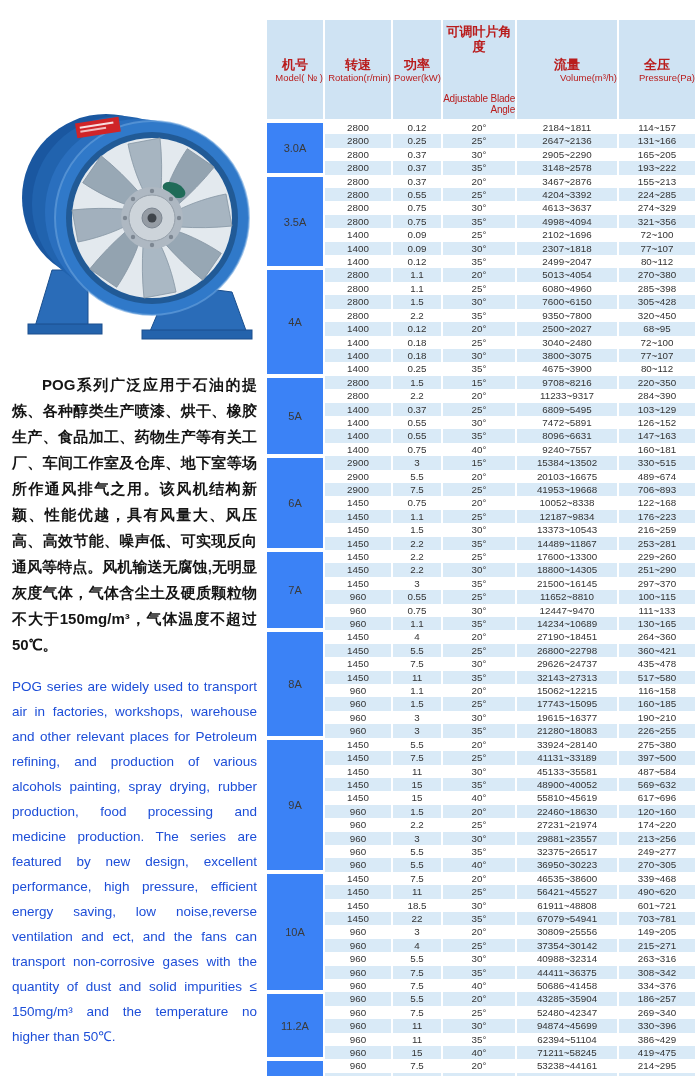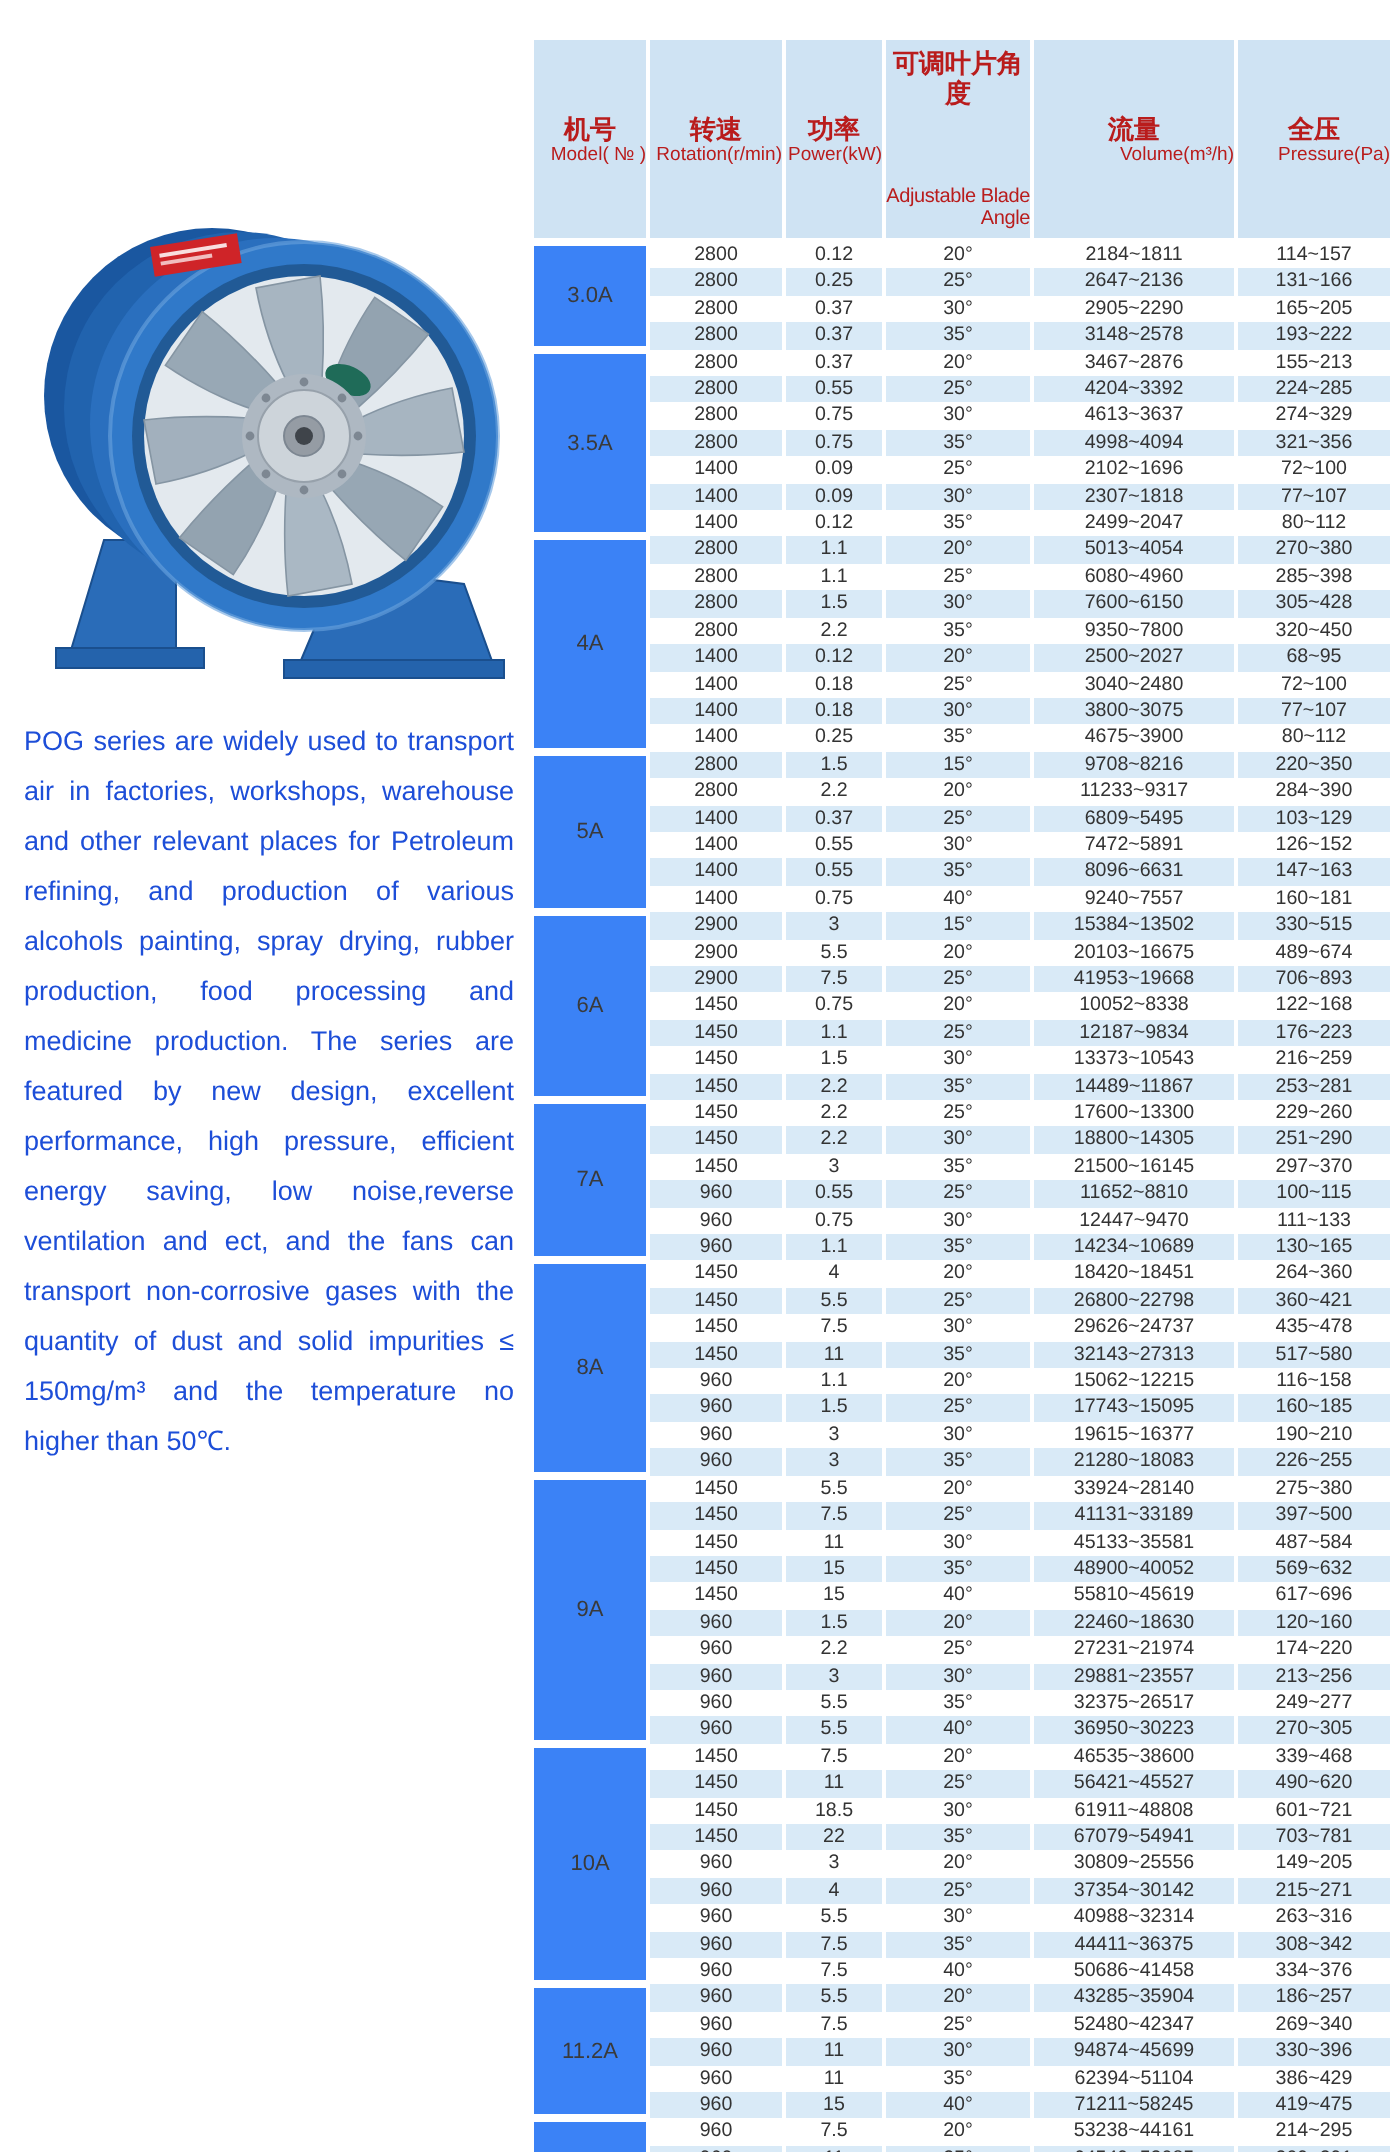--- a/index.html
+++ b/index.html
@@ -121,20 +121,21 @@
               <circle cx="-19" cy="19" r="2.2"></circle>
             <circle cx="-27" cy="0" r="2.2"></circle>
               <circle cx="-19" cy="-19" r="2.2"></circle>
           </g>
           <circle r="10" fill="#959ca4" stroke="#7d8792" stroke-width="1"></circle>
           <circle r="4.5" fill="#3f444a"></circle>
         </g>
       </svg>
     </div>
 
+    <p class="cn-text">POG系列广泛应用于石油的提炼、各种醇类生产喷漆、烘干、橡胶生产、食品加工、药物生产等有关工厂、车间工作室及仓库、地下室等场所作通风排气之用。该风机结构新颖、性能优越，具有风量大、风压高、高效节能、噪声低、可实现反向通风等特点。风机输送无腐蚀,无明显灰度气体，气体含尘土及硬质颗粒物不大于150mg/m³，气体温度不超过50℃。</p>
 
     <p class="en-text">POG series are widely used to transport air in factories, workshops, warehouse and other relevant places for Petroleum refining, and production of various alcohols painting, spray drying, rubber production, food processing and medicine production. The series are featured by new design, excellent performance, high pressure, efficient energy saving, low noise,reverse ventilation and ect, and the fans can transport non-corrosive gases with the quantity of dust and solid impurities ≤ 150mg/m³ and the temperature no higher than 50℃.</p>
   </div>
 
   <div class="right-col">
     <table class="spec">
       <colgroup>
         <col style="width:58px">
           <col style="width:68px">
           <col style="width:50px">
@@ -441,21 +442,21 @@
             <td>1.1</td>
             <td>35°</td>
             <td>14234~10689</td>
             <td>130~165</td>
           </tr>
           <tr>
             <td rowspan="8" class="model-cell">8A</td>
             <td>1450</td>
             <td>4</td>
             <td>20°</td>
-            <td>18420~18451</td>
+            <td>27190~18451</td>
             <td>264~360</td>
           </tr>
           <tr class="stripe">
             <td>1450</td>
             <td>5.5</td>
             <td>25°</td>
             <td>26800~22798</td>
             <td>360~421</td>
           </tr>
           <tr>

